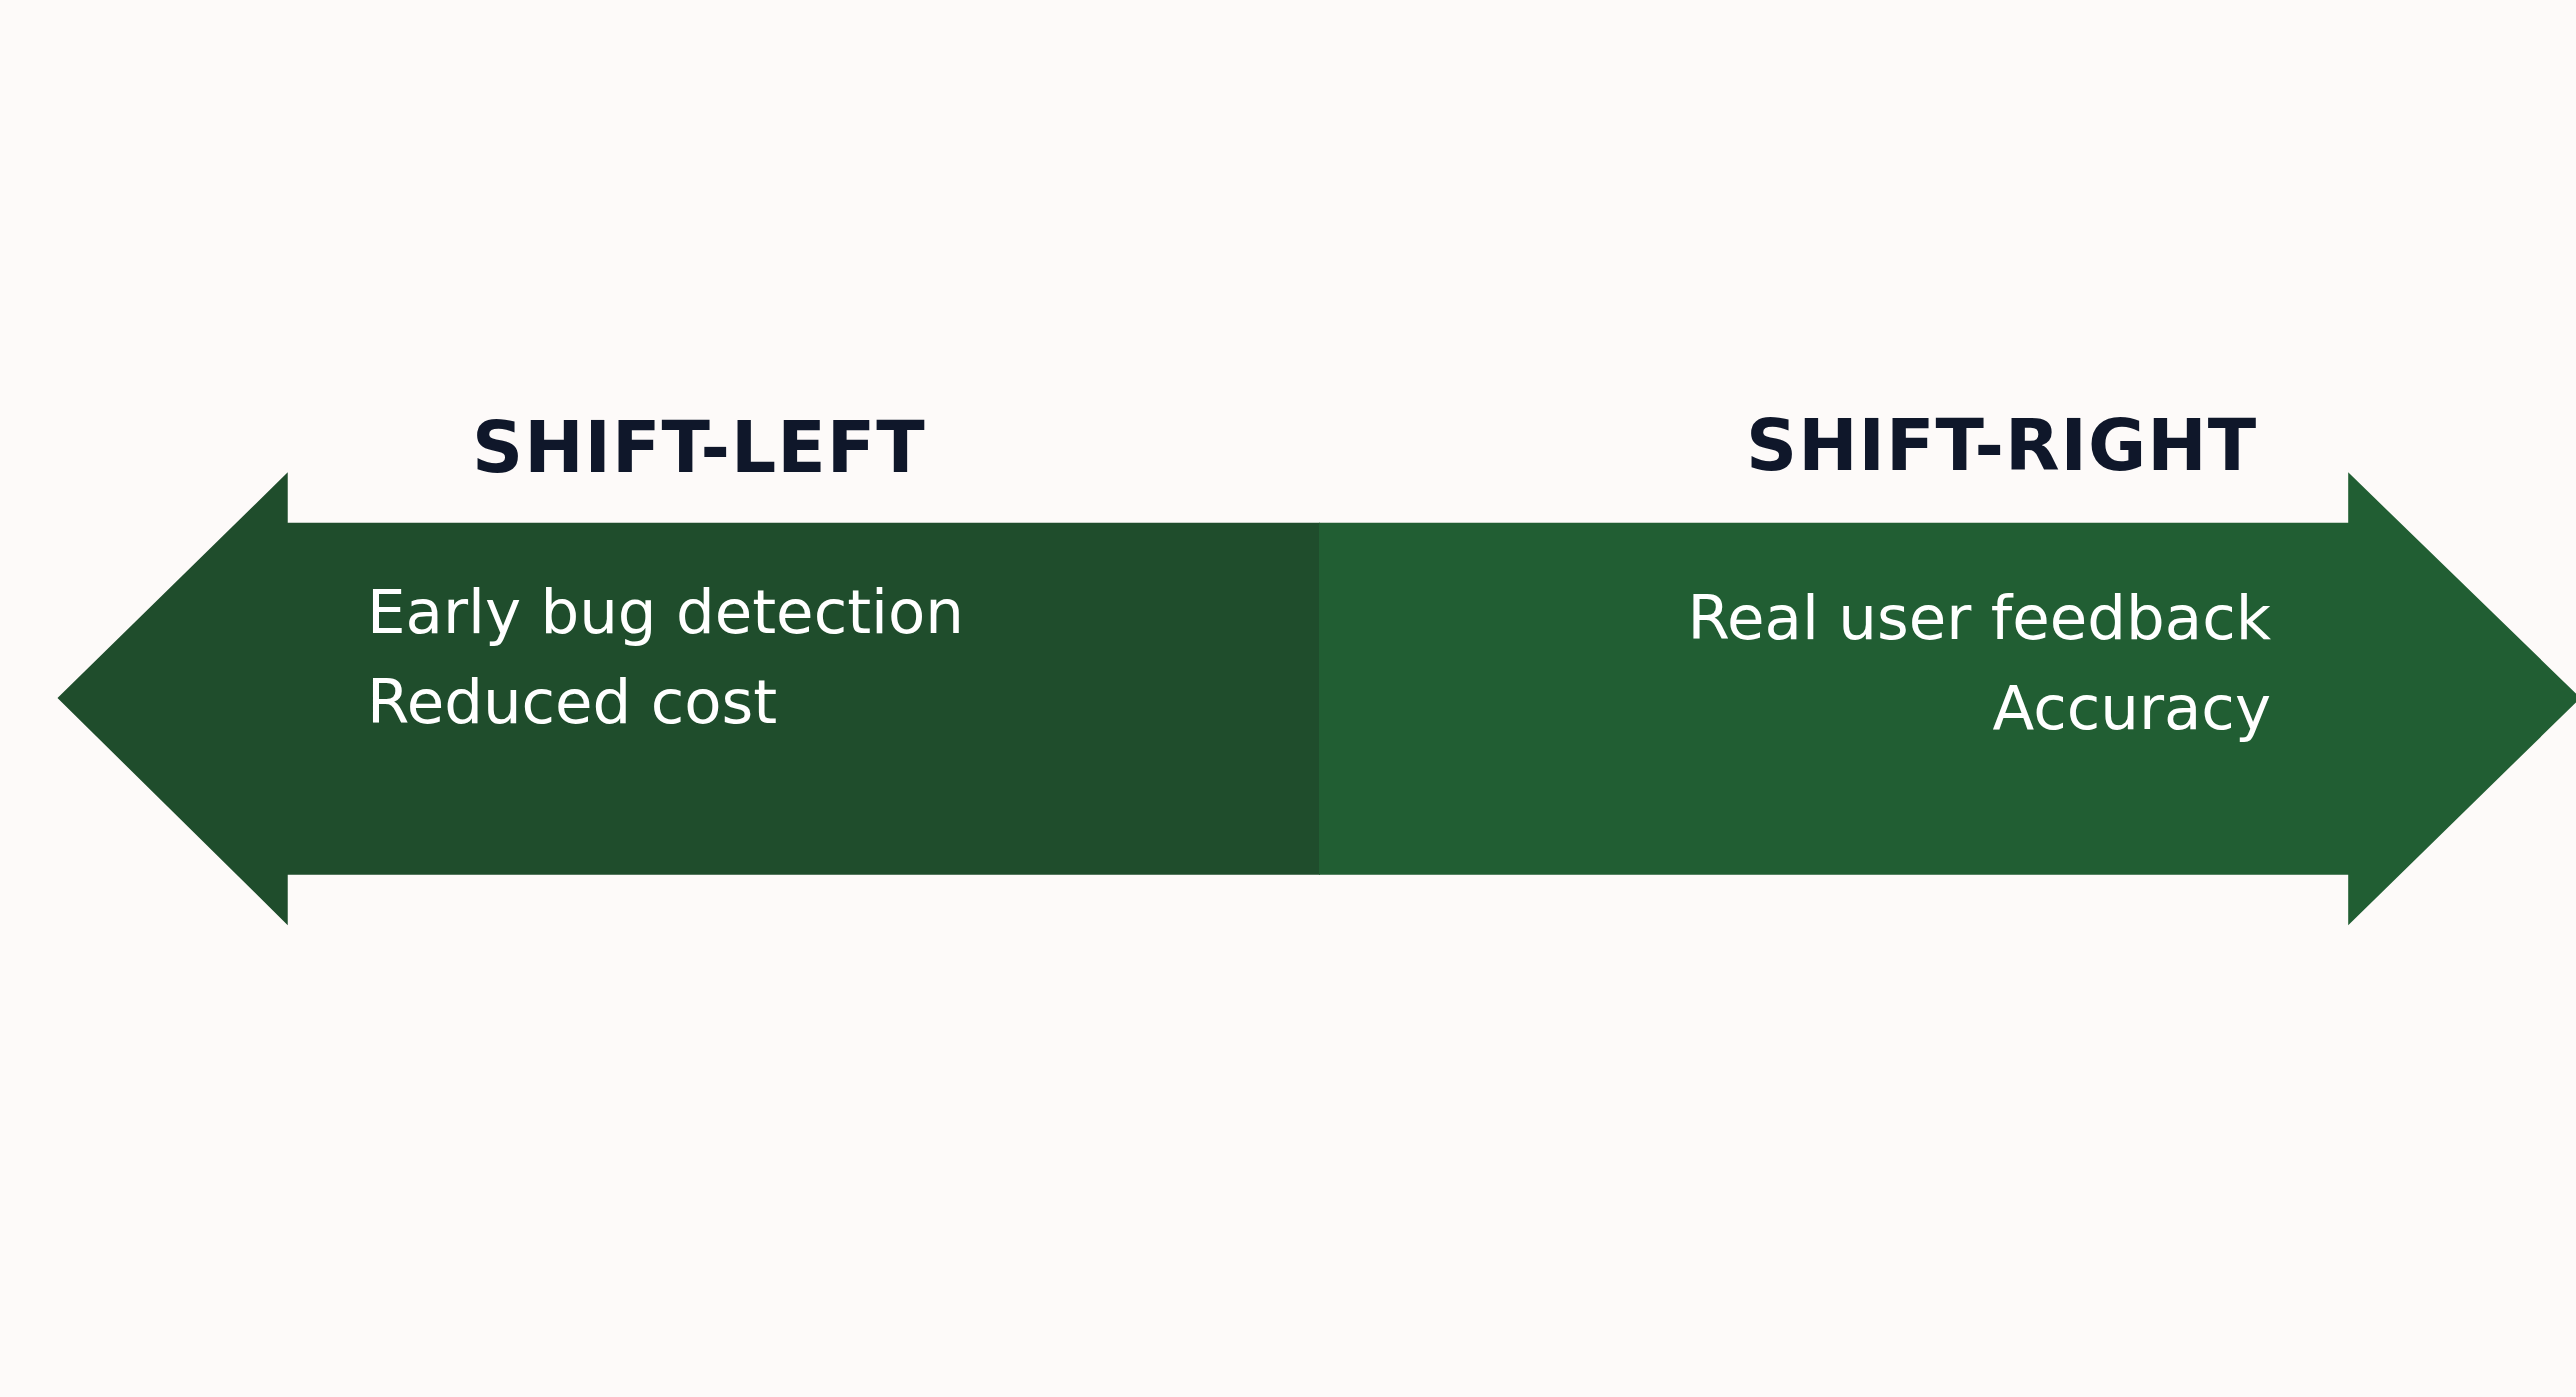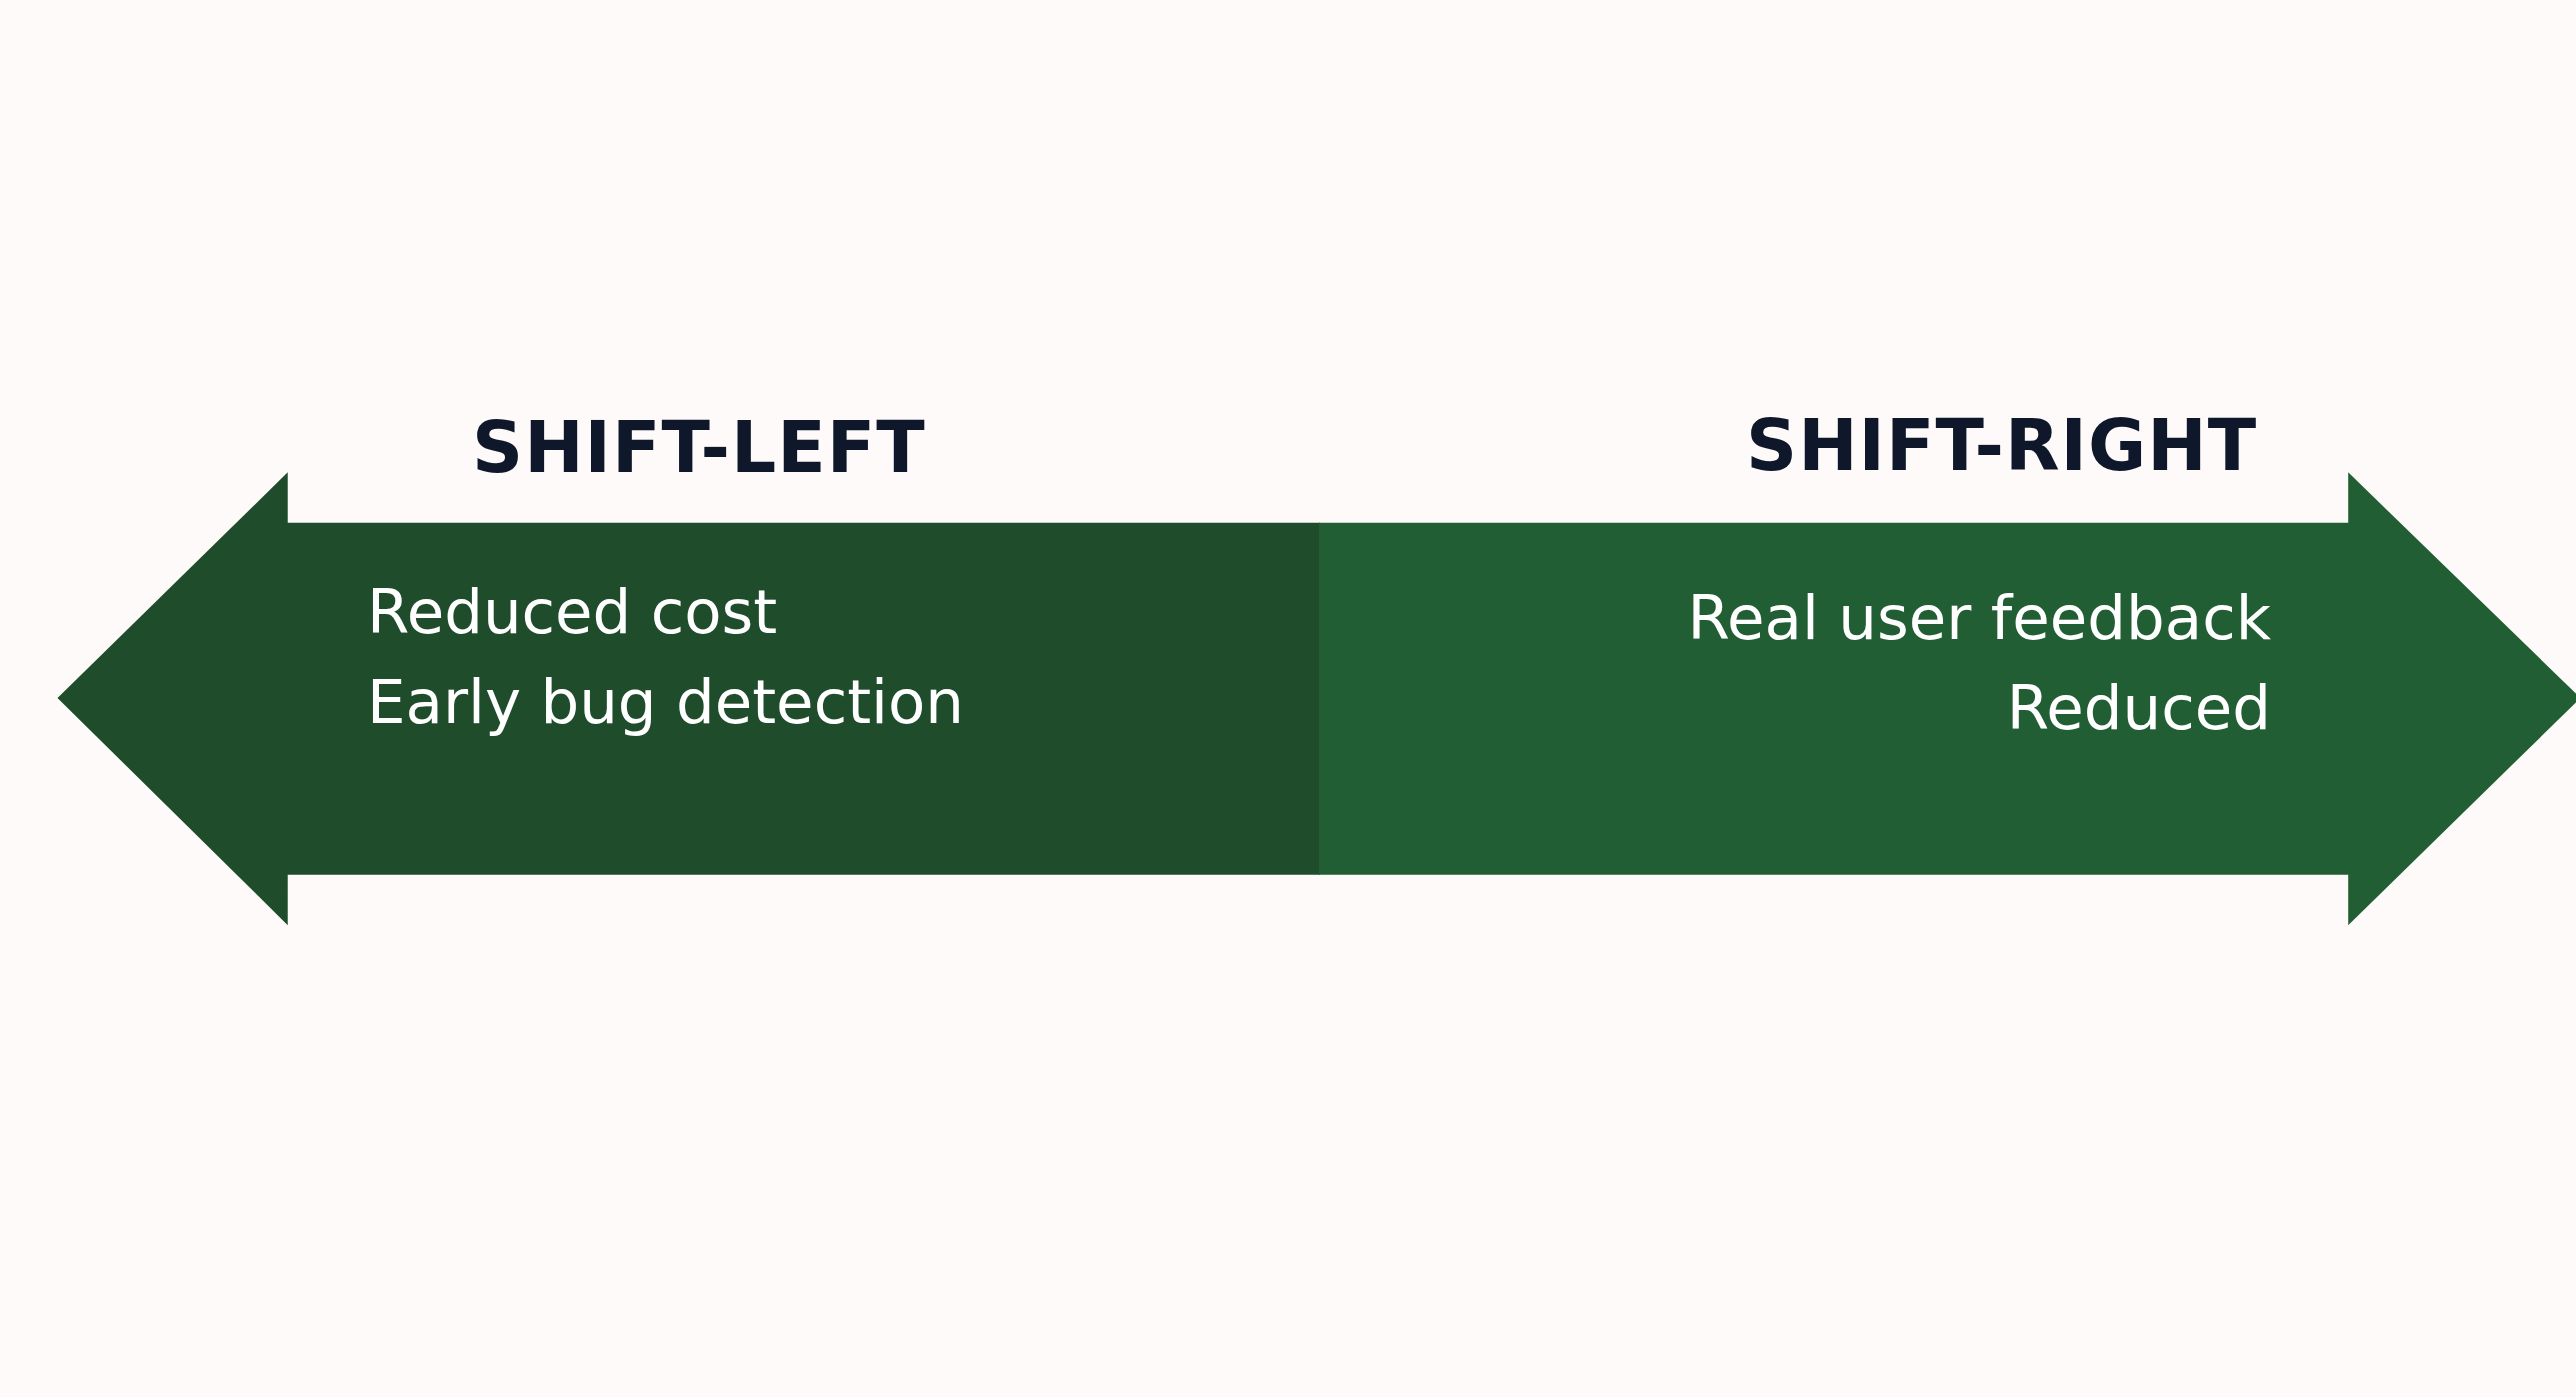--- a/index.html
+++ b/index.html
@@ -35,21 +35,21 @@
 <svg class="arrow-svg" width="2638" height="1397" viewBox="0 0 5120 2712">
   <polygon points="2562,1015 558,1015 558,917 111,1355 558,1796 558,1698 2562,1698" fill="#1f4d2c"></polygon>
   <polygon points="2560,1015 4558,1015 4558,917 5009,1355 4558,1796 4558,1698 2560,1698" fill="#215e33"></polygon>
 </svg>
 
 <div class="title" style="left:472px; top:412px;">SHIFT-LEFT</div>
 
 <div class="title" style="left:1721px; top:410px;margin-left:25px;">SHIFT-RIGHT</div>
 
 <div class="items left" style="left:367px; top:567px;">
+  <div>Early bug detection</div>
   <div>Reduced cost</div>
-  <div>Early bug detection</div>
 </div>
 
 <div class="items right" style="right:367px; top:573px;">
   <div>Real user feedback</div>
-  <div>Reduced</div>
+  <div>Accuracy</div>
 </div>
 
 
 </body></html>

